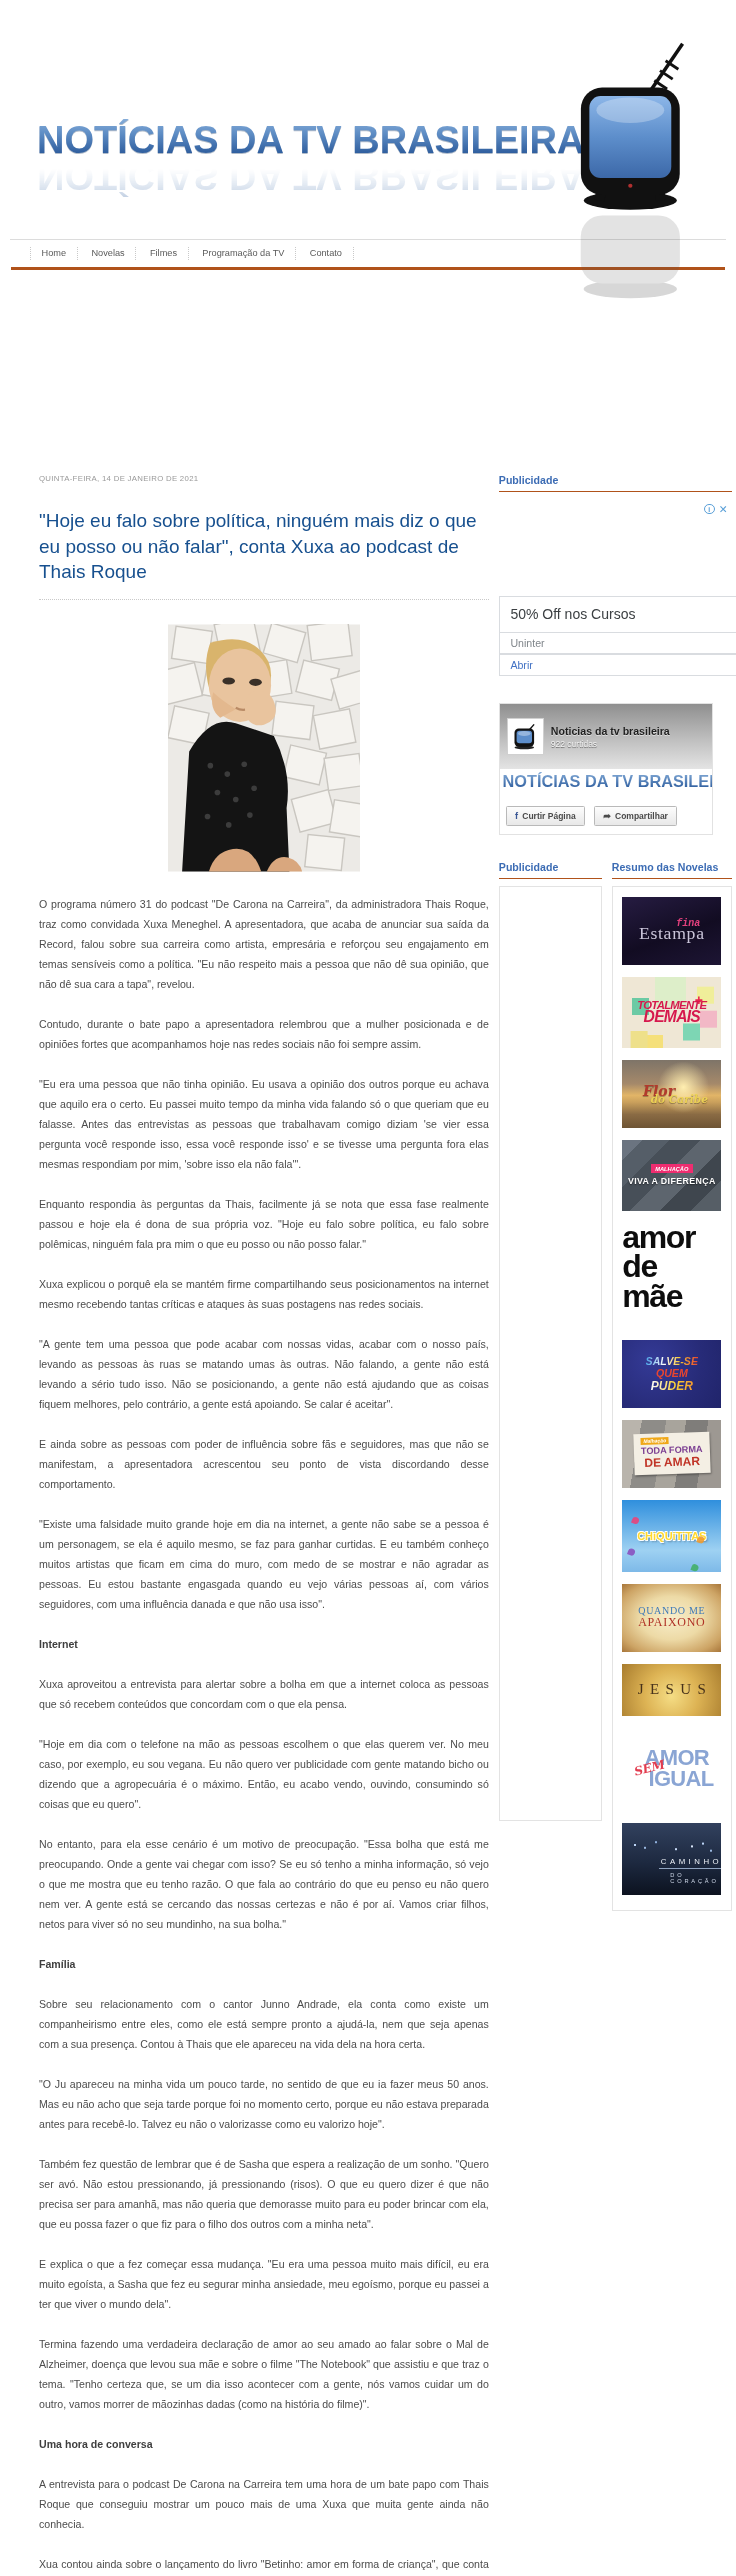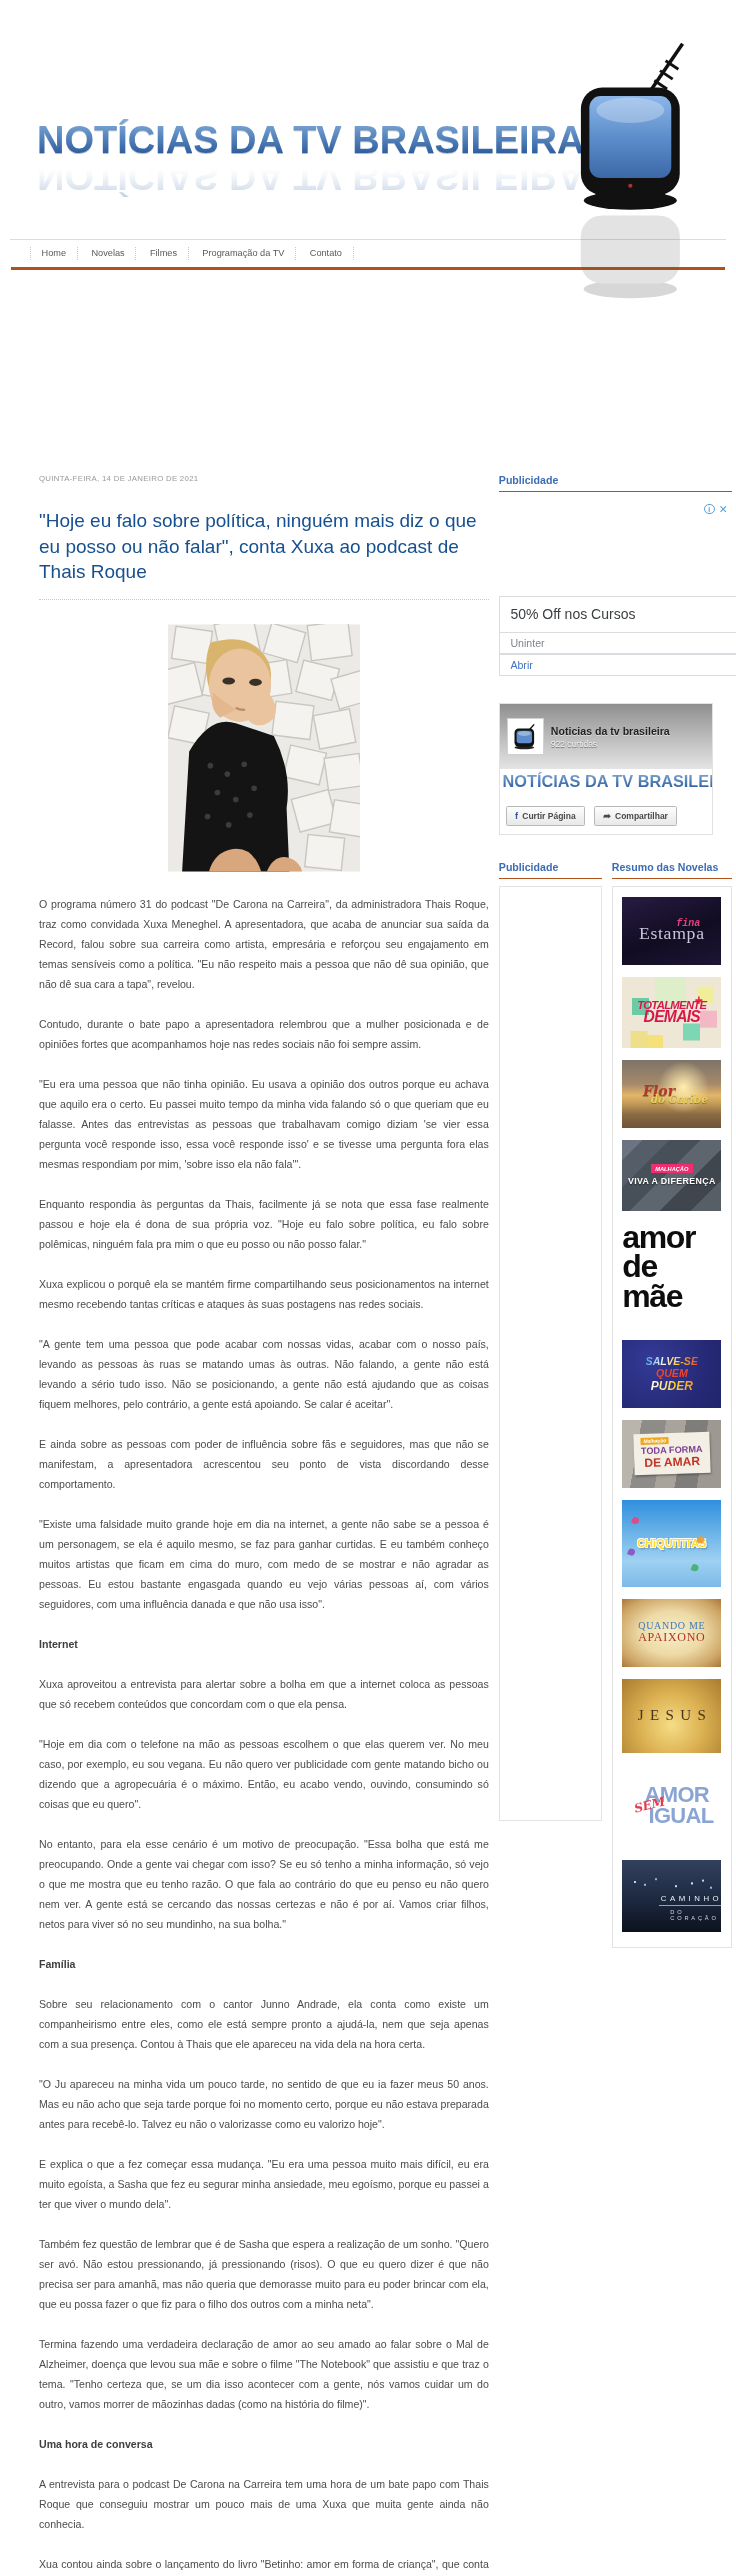--- a/index.html
+++ b/index.html
@@ -122,29 +122,29 @@
   .nv-salvese .l1 { font-weight:800; font-style:italic; font-size:10.6px;
       background:linear-gradient(90deg,#4aa3e8,#ffffff 35%,#f5c531 65%,#e8452f); -webkit-background-clip:text; background-clip:text; color:transparent; }
   .nv-salvese .l2 { font-weight:800; font-style:italic; font-size:10.6px; color:#e8452f; line-height:1.15; }
   .nv-salvese .l3 { font-weight:800; font-style:italic; font-size:12px;
       background:linear-gradient(90deg,#ffffff,#f8d23a 55%,#f59b2d); -webkit-background-clip:text; background-clip:text; color:transparent; line-height:1.05; }
   .nv-todaforma { height:68px; background:linear-gradient(100deg,#b9b4ac 0 18%,#8e8c88 18% 40%,#a8a49c 40% 58%,#7f7d7a 58% 78%,#9d9892 78%); }
   .nv-todaforma .poster { background:#f4efe4; transform:rotate(-2deg); padding:3.5px 7px 5px; box-shadow:0.7px 1.4px 2.1px rgba(0,0,0,.35); display:flex; flex-direction:column; align-items:center; }
   .nv-todaforma .badge { background:#f0a818; color:#fff; font-size:5px; font-weight:800; font-style:italic; padding:0.7px 2.8px; align-self:flex-start; margin-bottom:1.4px; }
   .nv-todaforma .l1 { color:#7c3f92; font-weight:800; font-size:9.2px; }
   .nv-todaforma .l2 { color:#c03427; font-weight:800; font-size:12px; margin-top:-0.7px; }
-  .nv-chiquititas { height:87px; background:linear-gradient(180deg,#2f8fdd 0%,#9ed1f2 70%,#7db9e8 100%); }
+  .nv-chiquititas { height:72px; background:linear-gradient(180deg,#2f8fdd 0%,#9ed1f2 70%,#7db9e8 100%); }
   .nv-chiquititas::before { content:""; position:absolute; width:7px; height:7px; border-radius:50% 50% 50% 0; background:#e8457c; left:10px; top:17px; transform:rotate(20deg);
       box-shadow:72px 24px 0 #44b06a, 68px -4.2px 0 #f09c2e, 7px 31px 0 #8a52c0; opacity:.9; }
   .nv-chiquititas .l1 { color:#ffd92e; font-weight:800; font-size:11px;
       text-shadow:0.7px 0.7px 0 #fff,-0.7px 0.7px 0 #fff,0.7px -0.7px 0 #fff,-0.7px -0.7px 0 #fff,1.4px 2.1px 2.1px rgba(0,0,0,.35); }
   .nv-quando { height:68px; background:radial-gradient(ellipse at center,#f8eecb 0%,#eddaa6 45%,#cda465 80%,#a8763a 100%); }
   .nv-quando .l1 { font-family:"Liberation Serif",serif; color:#3f7ab8; font-size:10px; letter-spacing:0.7px; }
   .nv-quando .l2 { font-family:"Liberation Serif",serif; color:#b03226; font-size:12px; letter-spacing:0.7px; margin-top:-1.4px; }
-  .nv-jesus { height:74px; background:radial-gradient(circle at 50% 62%,#f5dd85 0%,#ddb354 45%,#a87c2e 100%);text-align:center; }
+  .nv-jesus { height:52px; background:radial-gradient(circle at 50% 62%,#f5dd85 0%,#ddb354 45%,#a87c2e 100%);text-align:center; }
   .nv-jesus .l1 { font-family:"Liberation Serif",serif; color:#47321b; font-size:15px; letter-spacing:6.4px; padding-left:6.4px; }
   .nv-amorsem { height:83px; background:#fff; }
   .nv-amorsem .l1 { color:#8aa5d4; font-weight:800; font-size:22px; letter-spacing:-0.7px; line-height:.95; margin-left:10px; }
   .nv-amorsem .l2 { color:#8aa5d4; font-weight:800; font-size:22px; letter-spacing:-0.7px; line-height:.95; margin-left:18.4px; }
   .nv-amorsem .badge { position:absolute; left:11.3px; top:33px; color:#e23b4e; font-family:"DejaVu Serif",serif; font-style:italic; font-weight:bold; font-size:12px; transform:rotate(-14deg); }
   .nv-caminhos { height:72px; background:linear-gradient(180deg,#32415e 0%,#1d2940 55%,#0c121f 100%);padding-left:48px; }
   .nv-caminhos::before { content:""; position:absolute; width:2.1px; height:2.1px; background:#bcd4f5; left:11.3px; top:21px;
       box-shadow:10px 2.8px 0 #9ab8e0, 68px -1.4px 0 #bcd4f5, 76px 5.7px 0 #9ab8e0, 57px 1.4px 0 #d9e6fa, 21px -2.8px 0 #8fb0dd, 41px 4.2px 0 #c7dbf7; }
   .nv-caminhos .l1 { color:#eef2f8; font-size:7.8px; letter-spacing:3.5px; border-bottom:0.7px solid #8fa3c0; padding:0 1.4px 2.1px; margin-top:24px; }
   .nv-caminhos .l2 { color:#cfd8e8; font-size:5.7px; letter-spacing:2.8px; margin-top:2.8px; }
@@ -257,22 +257,22 @@
     <p>"A gente tem uma pessoa que pode acabar com nossas vidas, acabar com o nosso país, levando as pessoas às ruas se matando umas às outras. Não falando, a gente não está levando a sério tudo isso. Não se posicionando, a gente não está ajudando que as coisas fiquem melhores, pelo contrário, a gente está apoiando. Se calar é aceitar".</p>
     <p>E ainda sobre as pessoas com poder de influência sobre fãs e seguidores, mas que não se manifestam, a apresentadora acrescentou seu ponto de vista discordando desse comportamento.</p>
     <p>"Existe uma falsidade muito grande hoje em dia na internet, a gente não sabe se a pessoa é um personagem, se ela é aquilo mesmo, se faz para ganhar curtidas. E eu também conheço muitos artistas que ficam em cima do muro, com medo de se mostrar e não agradar as pessoas. Eu estou bastante engasgada quando eu vejo várias pessoas aí, com vários seguidores, com uma influência danada e que não usa isso".</p>
     <p class="subhead">Internet</p>
     <p>Xuxa aproveitou a entrevista para alertar sobre a bolha em que a internet coloca as pessoas que só recebem conteúdos que concordam com o que ela pensa.</p>
     <p>"Hoje em dia com o telefone na mão as pessoas escolhem o que elas querem ver. No meu caso, por exemplo, eu sou vegana. Eu não quero ver publicidade com gente matando bicho ou dizendo que a agropecuária é o máximo. Então, eu acabo vendo, ouvindo, consumindo só coisas que eu quero".</p>
     <p>No entanto, para ela esse cenário é um motivo de preocupação. "Essa bolha que está me preocupando. Onde a gente vai chegar com isso? Se eu só tenho a minha informação, só vejo o que me mostra que eu tenho razão. O que fala ao contrário do que eu penso eu não quero nem ver. A gente está se cercando das nossas certezas e não é por aí. Vamos criar filhos, netos para viver só no seu mundinho, na sua bolha."</p>
     <p class="subhead">Família</p>
     <p>Sobre seu relacionamento com o cantor Junno Andrade, ela conta como existe um companheirismo entre eles, como ele está sempre pronto a ajudá-la, nem que seja apenas com a sua presença. Contou à Thais que ele apareceu na vida dela na hora certa.</p>
     <p>"O Ju apareceu na minha vida um pouco tarde, no sentido de que eu ia fazer meus 50 anos. Mas eu não acho que seja tarde porque foi no momento certo, porque eu não estava preparada antes para recebê-lo. Talvez eu não o valorizasse como eu valorizo hoje".</p>
+    <p>Também fez questão de lembrar que é de Sasha que espera a realização de um sonho. "Quero ser avó. Não estou pressionando, já pressionando (risos). O que eu quero dizer é que não precisa ser para amanhã, mas não queria que demorasse muito para eu poder brincar com ela, que eu possa fazer o que fiz para o filho dos outros com a minha neta".</p>
     <p>E explica o que a fez começar essa mudança. "Eu era uma pessoa muito mais difícil, eu era muito egoísta, a Sasha que fez eu segurar minha ansiedade, meu egoísmo, porque eu passei a ter que viver o mundo dela".</p>
-    <p>Também fez questão de lembrar que é de Sasha que espera a realização de um sonho. "Quero ser avó. Não estou pressionando, já pressionando (risos). O que eu quero dizer é que não precisa ser para amanhã, mas não queria que demorasse muito para eu poder brincar com ela, que eu possa fazer o que fiz para o filho dos outros com a minha neta".</p>
     <p>Termina fazendo uma verdadeira declaração de amor ao seu amado ao falar sobre o Mal de Alzheimer, doença que levou sua mãe e sobre o filme "The Notebook" que assistiu e que traz o tema. "Tenho certeza que, se um dia isso acontecer com a gente, nós vamos cuidar um do outro, vamos morrer de mãozinhas dadas (como na história do filme)".</p>
     <p class="subhead">Uma hora de conversa</p>
     <p>A entrevista para o podcast De Carona na Carreira tem uma hora de um bate papo com Thais Roque que conseguiu mostrar um pouco mais de uma Xuxa que muita gente ainda não conhecia.</p>
     <p>Xua contou ainda sobre o lançamento do livro "Betinho: amor em forma de criança", que conta a história de um menino de Angola, da Aldeia Nissi. Uma comunidade a qual receberá a doação de todos os direitos recebidos com a venda da publicação que já está disponível nas livrarias.</p>
 
   </div>
 
   <div class="sidebar">
     <div class="sb-h">Publicidade</div>
 

